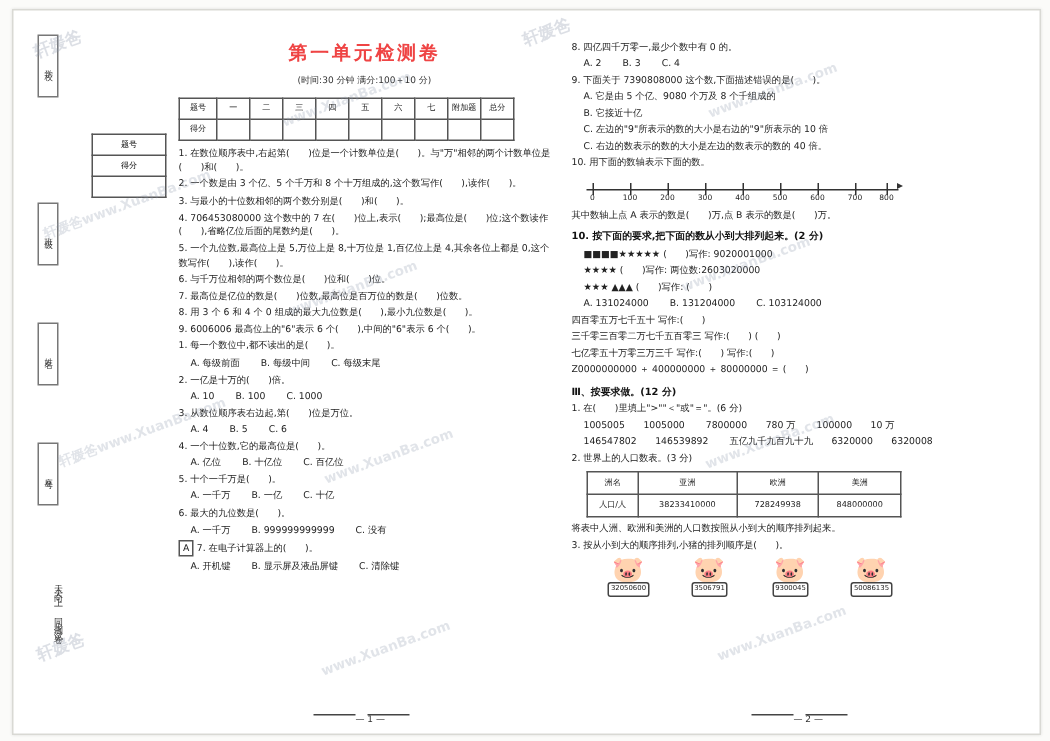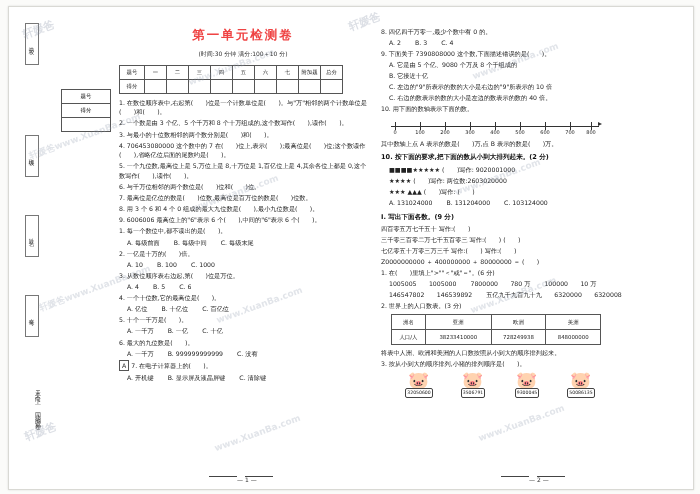--- a/index.html
+++ b/index.html
@@ -280,26 +280,26 @@
         <span>★★★ ▲▲▲</span>
         <span>(　　)写作:</span>
         <span>(　　)</span>
       </div>
       <div class="opts">
         <span>A. 131024000</span>
         <span>B. 131204000</span>
         <span>C. 103124000</span>
       </div>
 
-      <div class="sec">Ⅰ. 写出下面各数。(9 分)</div>
       <div class="q">四百零五万七千五十 写作:(　　)</div>
       <div class="q">三千零三百零二万七千五百零三 写作:(　　)    (　　)</div>
       <div class="q">七亿零五十万零三万三千 写作:(　　)    写作:(　　)</div>
       <div class="q">Z0000000000 ＋ 400000000 ＋ 80000000 ＝ (　　)</div>
 
+      <div class="sec">Ⅲ、按要求做。(12 分)</div>
       <div class="q">1. 在(　　)里填上"&gt;""＜"或"＝"。(6 分)</div>
       <div class="opts">
         <span>1005005　　1005000</span>
         <span>7800000　　780 万</span>
         <span>100000　　10 万</span>
       </div>
       <div class="opts">
         <span>146547802　　146539892</span>
         <span>五亿九千九百九十九　　6320000　　6320008</span>
       </div>

